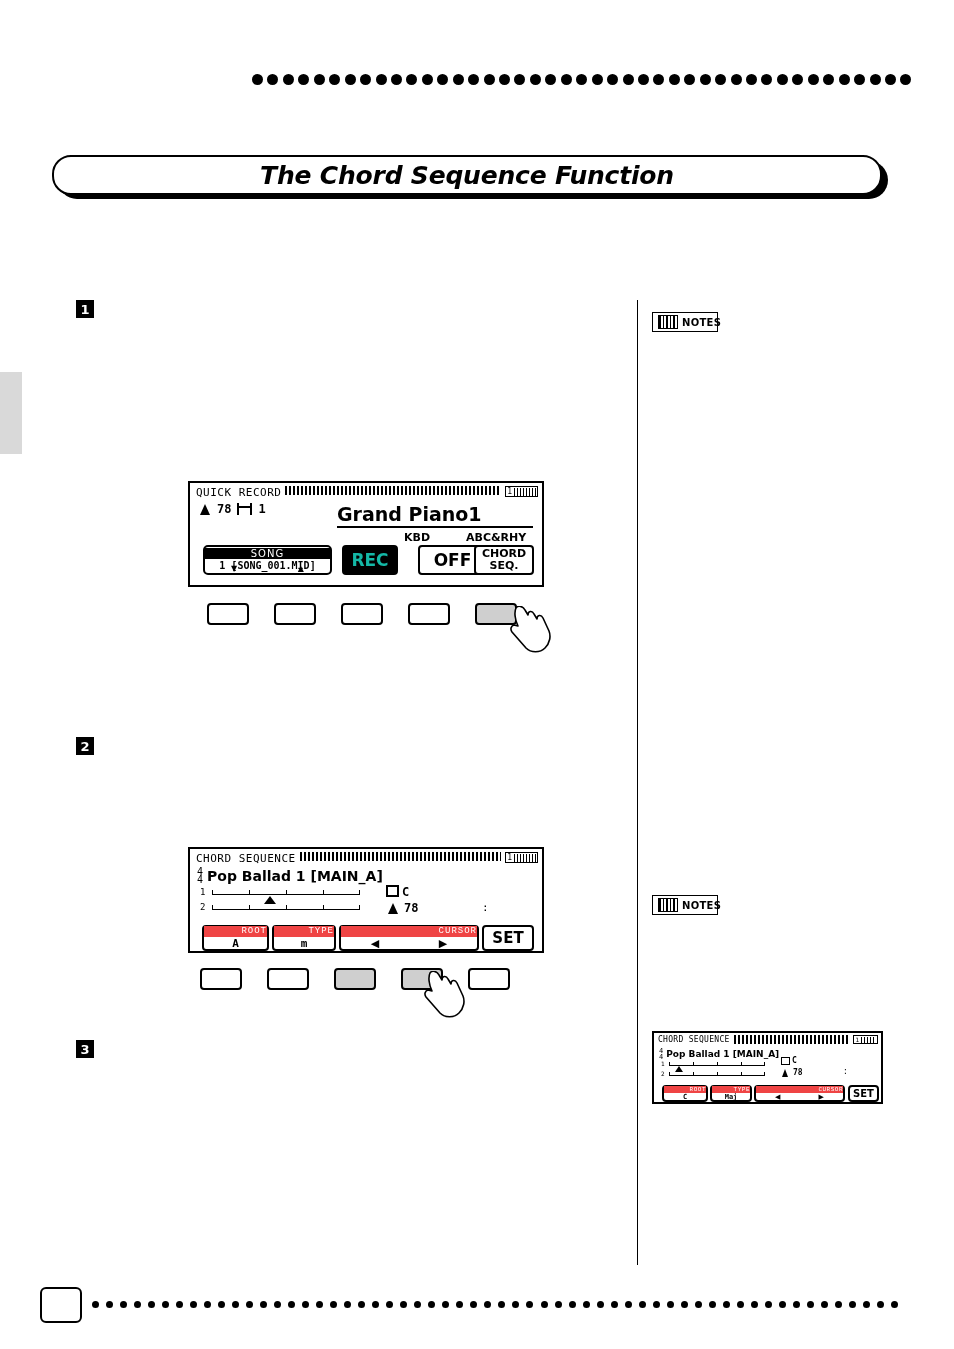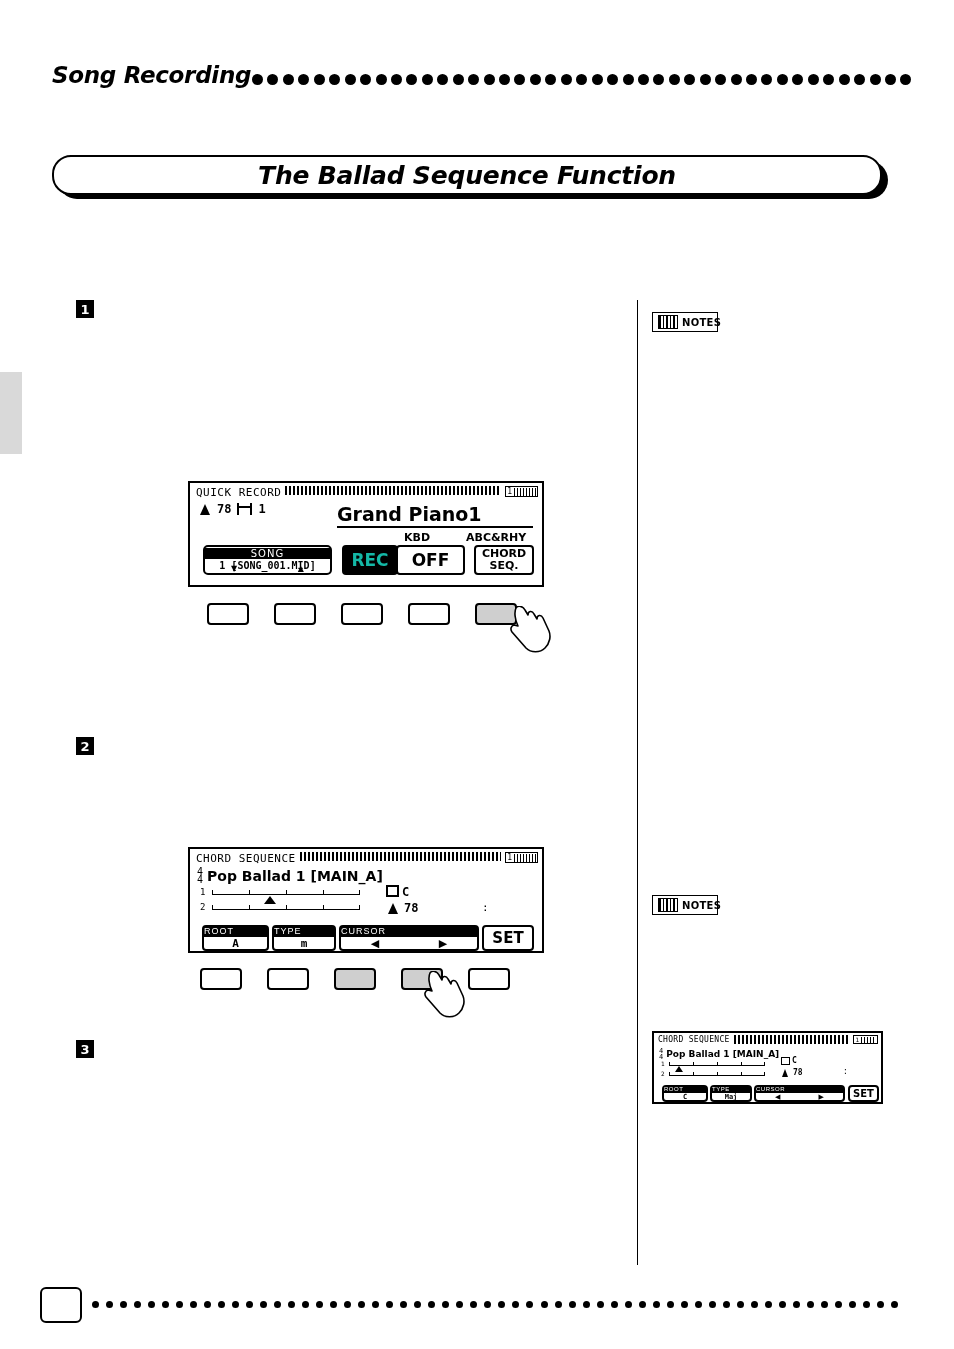--- a/index.html
+++ b/index.html
@@ -302,21 +302,21 @@
     line-height: 14px;
     font-family: "DejaVu Sans Mono", monospace;
   }
   #qr-song-arrow-l {
     position: absolute; left: 26px; bottom: 0px; font-size: 8px; line-height: 8px;
   }
   #qr-song-arrow-r {
     position: absolute; right: 26px; bottom: 0px; font-size: 8px; line-height: 8px;
   }
   #qr-rec-btn { left: 152px; top: 62px; width: 56px; height: 30px; }
-  #qr-off-btn { left: 206px; top: 62px; width: 69px; height: 30px; }
+  #qr-off-btn { left: 228px; top: 62px; width: 69px; height: 30px; }
   #qr-chord-btn { left: 284px; top: 62px; width: 60px; height: 30px; }
   #qr-rec-btn .t { font-size: 17px; font-weight: bold; }
   #qr-off-btn .t { font-size: 17px; font-weight: bold; }
   #qr-chord-btn .t { font-size: 11px; font-weight: bold; line-height: 12px; }
 
   
   .hw-row { position: absolute; display: flex; }
   .hw-btn {
     border: 2px solid #000;
     border-radius: 4px;
@@ -413,25 +413,25 @@
     font-size: 11px;
     font-family: "DejaVu Sans Mono", monospace;
   }
 
   #cs-root-btn { left: 12px; top: 76px; width: 67px; height: 26px; }
   #cs-type-btn { left: 82px; top: 76px; width: 64px; height: 26px; }
   #cs-cursor-btn { left: 149px; top: 76px; width: 140px; height: 26px; }
   #cs-set-btn { left: 292px; top: 76px; width: 52px; height: 26px; }
   .lcd-btn .hdr {
     width: 100%;
-    background: #000000; color: #fff;
+    background: #ef4444; color: #fff;
     font-size: 9px; letter-spacing: 1px;
-    text-align: left;
+    text-align: right;
     line-height: 11px;
-    font-family: Liberation Sans, sans-serif;
+    font-family: Liberation Mono, monospace;
   }
   .lcd-btn .val {
     width: 100%; text-align: center;
     font-size: 11px; font-weight: bold;
     line-height: 13px;
     font-family: "DejaVu Sans Mono", monospace;
   }
   #cs-cursor-arrows {
     width: 100%;
     display: flex; justify-content: space-around;
@@ -507,21 +507,20 @@
     align-items: center;
   }
   #footer-dots .fdot {
     width: 7px; height: 7px; border-radius: 50%; background: #000;
   }
 </style>
 </head>
 <body>
 
 <div id="page-header">
-  <div id="header-title">Song Recording</div>
   <div id="header-dots">
       <span class="dot"></span>
       <span class="dot"></span>
       <span class="dot"></span>
       <span class="dot"></span>
       <span class="dot"></span>
       <span class="dot"></span>
       <span class="dot"></span>
       <span class="dot"></span>
       <span class="dot"></span>
@@ -558,21 +557,21 @@
       <span class="dot"></span>
       <span class="dot"></span>
       <span class="dot"></span>
       <span class="dot"></span>
     </div>
 </div>
 
 <div id="title-banner-wrap">
   <div id="title-banner-shadow"></div>
   <div id="title-banner">
-    <span id="title-banner-text">The Ballad Sequence Function</span>
+    <span id="title-banner-text">The Chord Sequence Function</span>
   </div>
 </div>
 
 <div id="side-tab"></div>
 
 <div id="column-divider"></div>
 
 <div class="step-num" id="step-1">1</div>
 <div class="step-num" id="step-2">2</div>
 <div class="step-num" id="step-3">3</div>

